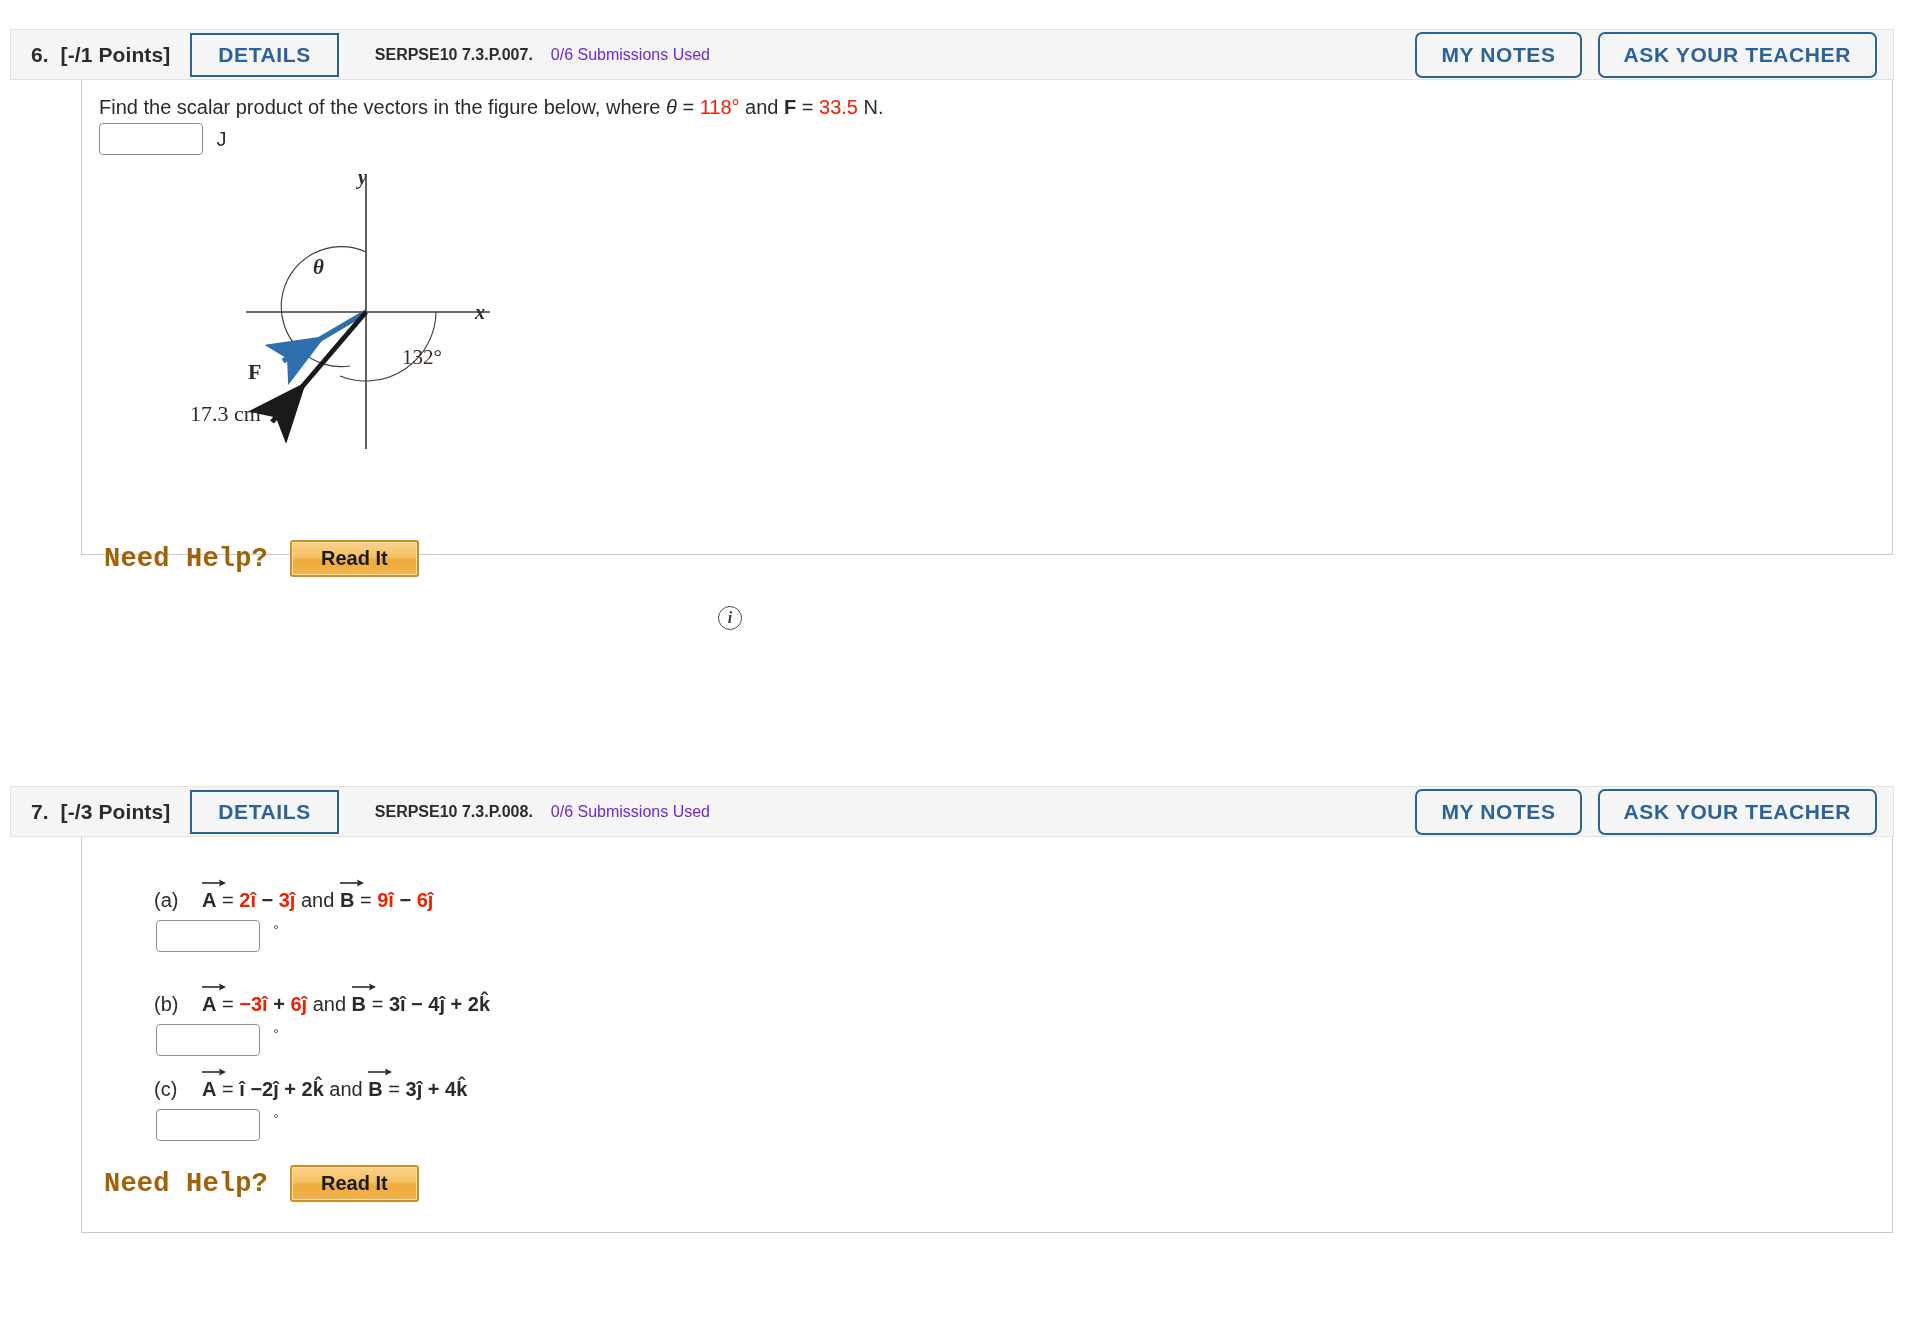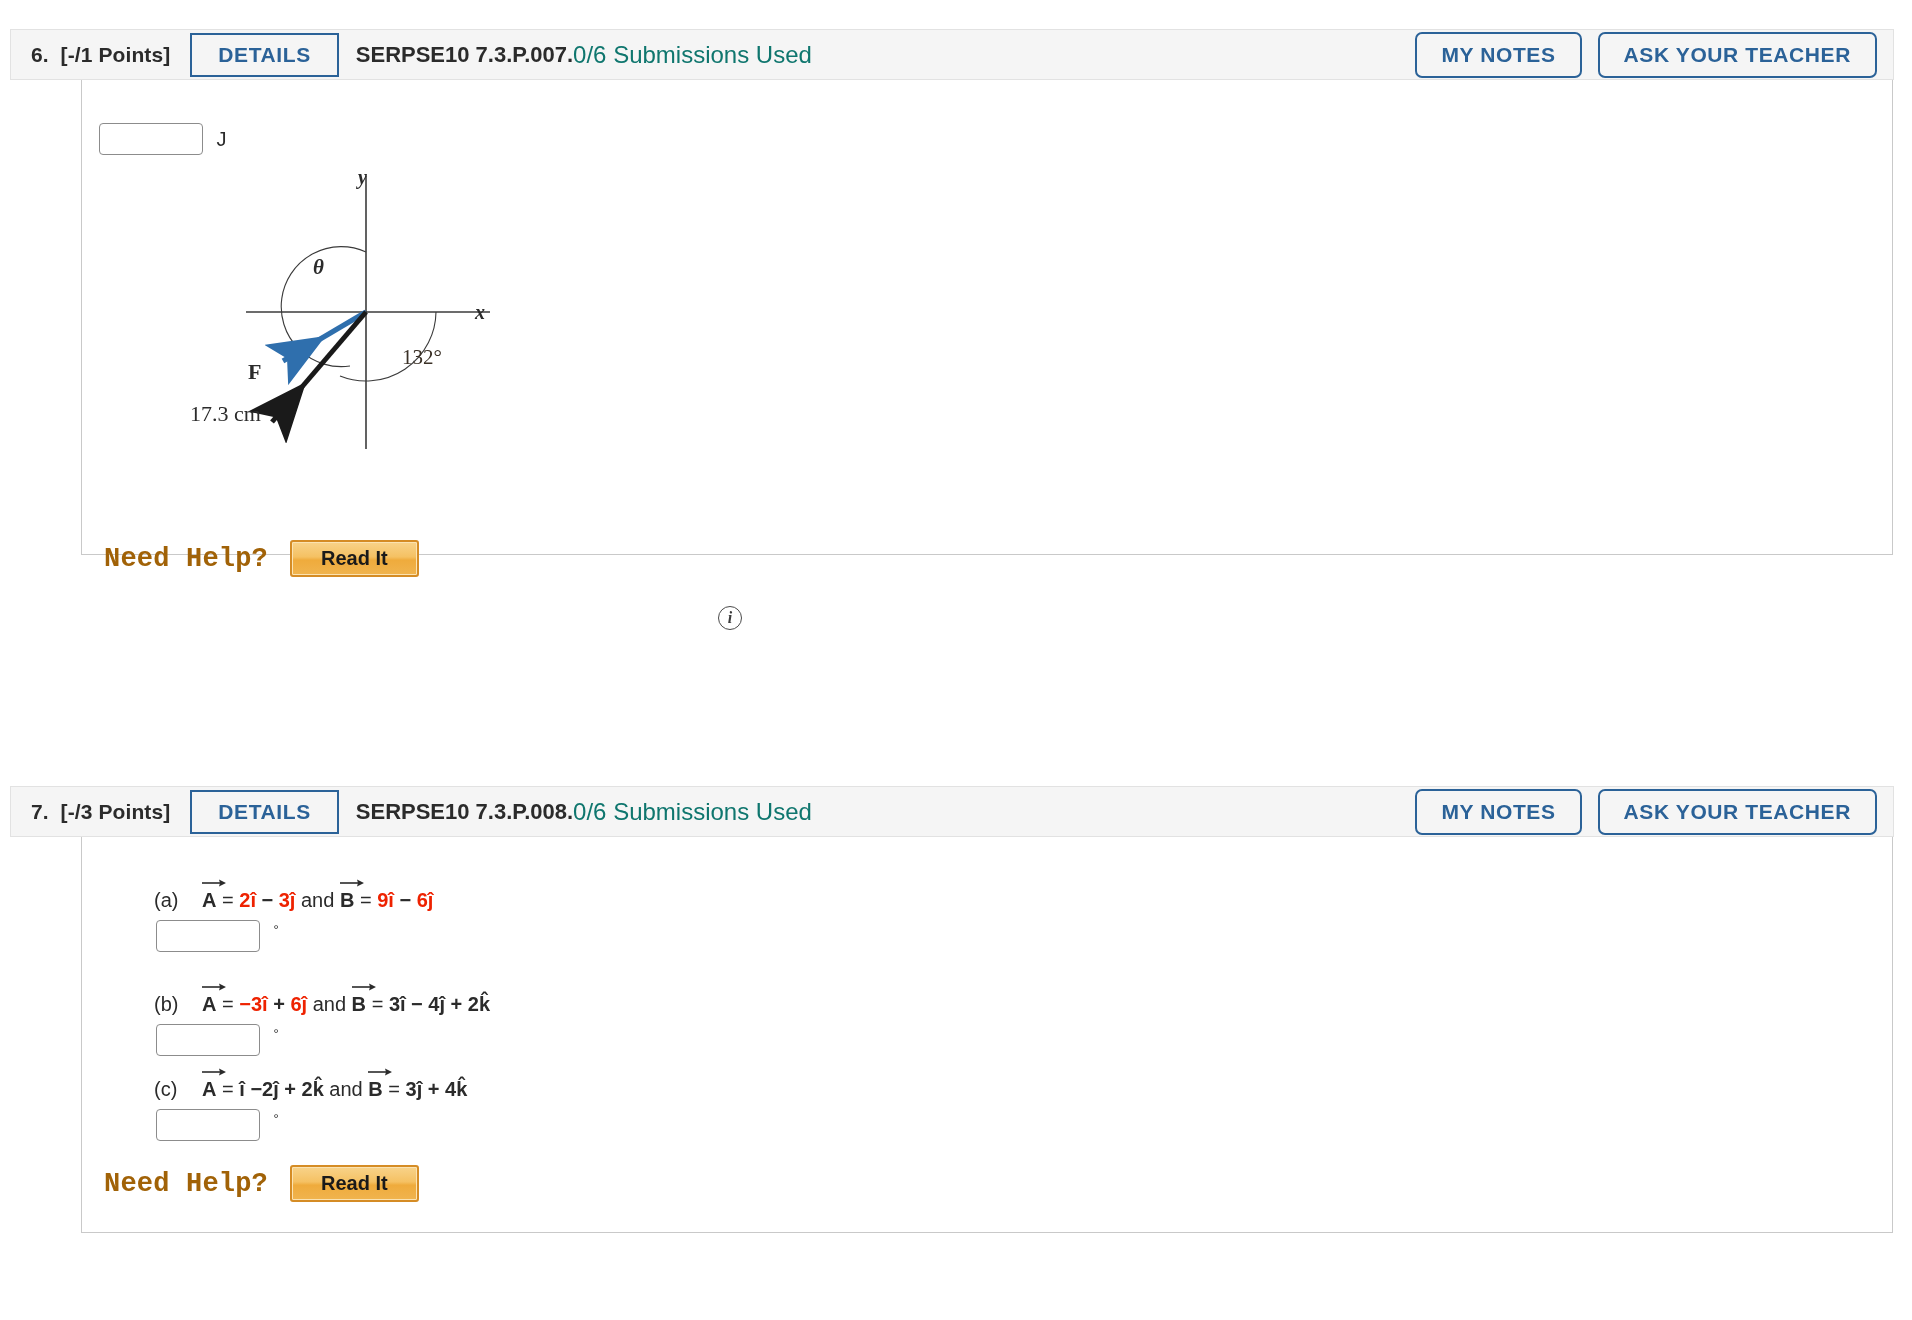--- a/index.html
+++ b/index.html
@@ -39,29 +39,30 @@
     color: #2b6298;
     font-size: 21px;
     font-weight: 600;
     letter-spacing: .6px;
     padding: 9px 26px 10px 26px;
     line-height: 1;
     cursor: pointer;
     font-family: "Liberation Sans", sans-serif;
   }
   .qcode {
-    font-size: 22px;
-    font-weight: bold;
-    color: #2b2b2b;
-    margin-left: 17px;
+    font-size: 16px;
+    font-weight: bold;
+    color: #2b2b2b;
+    margin-left: 36px;
     white-space: nowrap;
   }
   .qsubs {
-    font-size: 24px;
-    color: #0f766e;
+    font-size: 16px;
+    color: #6d28d9;
+    margin-left: 18px;
     white-space: nowrap;
   }
   .header-right {
     margin-left: auto;
     display: flex;
     align-items: center;
     gap: 16px;
     border-radius: 9px;
   }
   .hdr-btn {
@@ -193,20 +194,23 @@
     <span class="qcode">SERPSE10 7.3.P.007.</span>
     <span class="qsubs">0/6 Submissions Used</span>
     <span class="header-right">
       <button class="hdr-btn">MY NOTES</button>
       <button class="hdr-btn">ASK YOUR TEACHER</button>
     </span>
   </div>
 
   <div class="qbody">
 
+    <div class="qtext" style="left:17px; top:14px;">
+      <span>Find the scalar product of the vectors in the figure below, where </span><span class="ital">θ</span><span> = </span><span class="red">118°</span><span> and </span><span class="b">F</span><span> = </span><span class="red">33.5</span><span> N.</span>
+    </div>
 
     <div style="position:absolute; left:17px; top:43px;">
       <input class="ansbox" type="text" value="" style="">
       <span class="unit">J</span>
     </div>
 
     <div class="figwrap">
       <svg width="395" height="290" viewBox="0 0 395 290">
         <rect x="0" y="0" width="395" height="290" fill="#ffffff"></rect>
 

